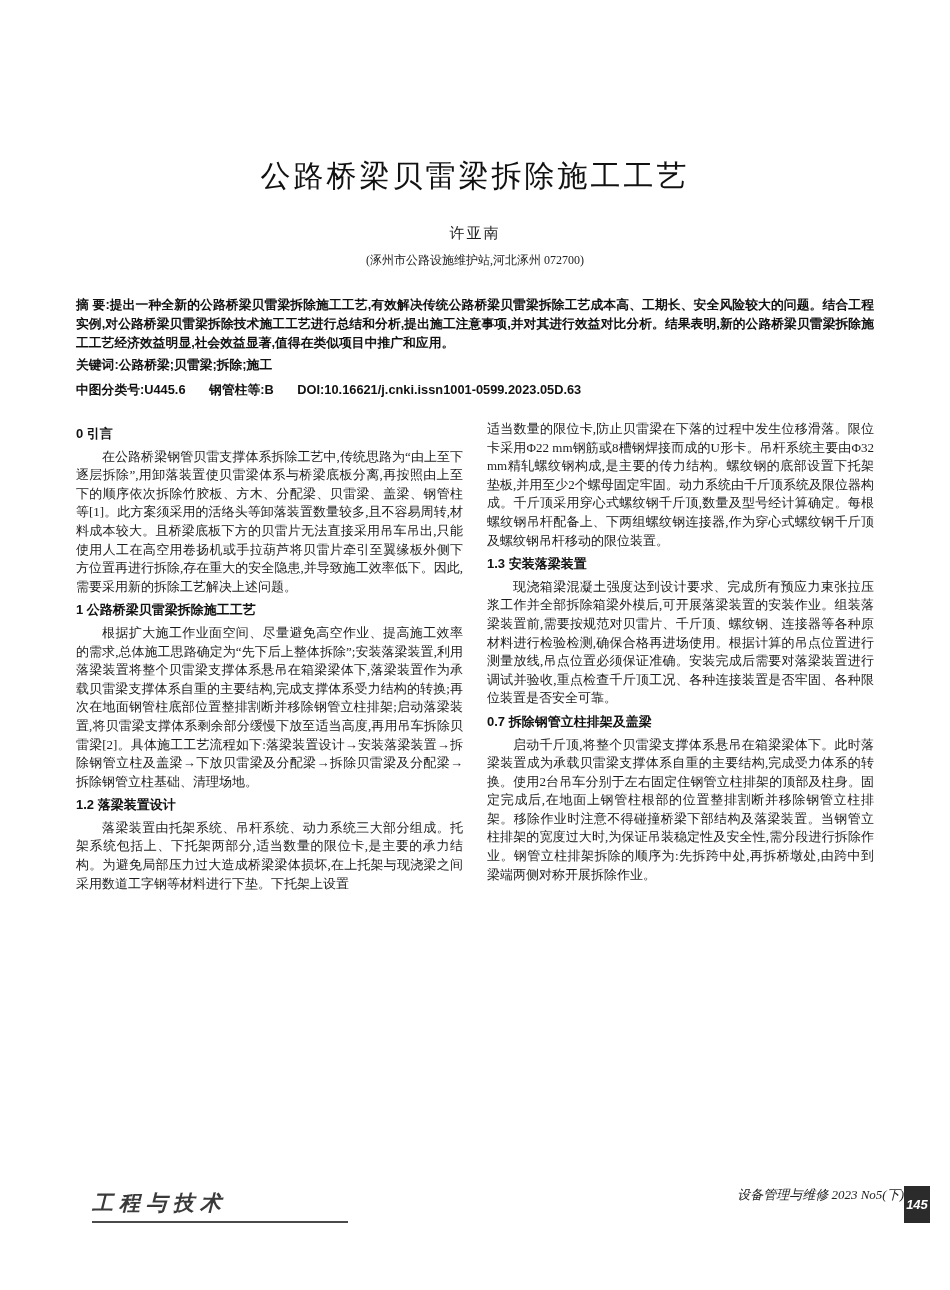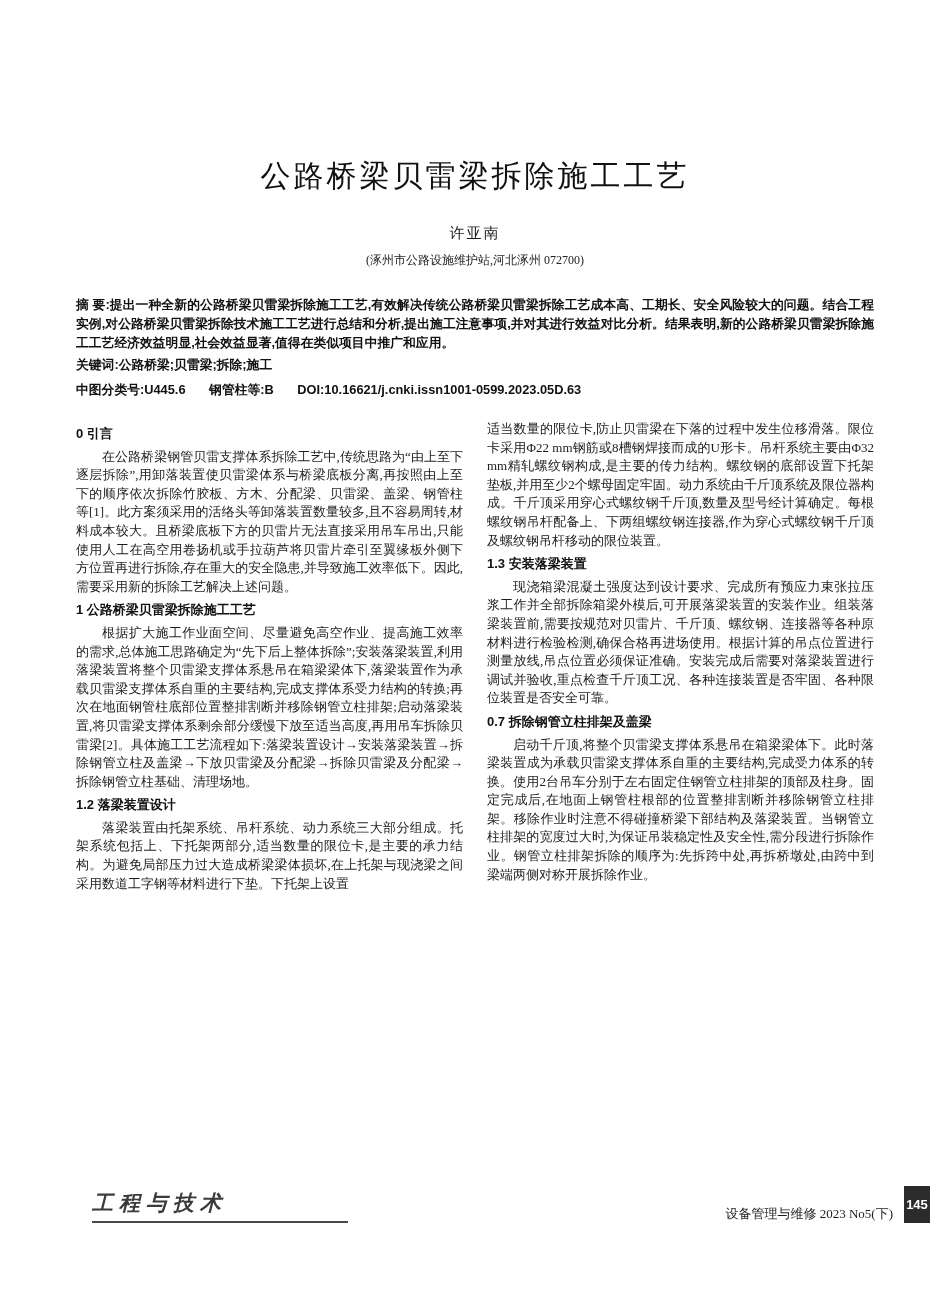--- a/index.html
+++ b/index.html
@@ -37,21 +37,21 @@
     position:absolute; left:76px; right:20px; top:1186px;
     display:flex; justify-content:space-between; align-items:flex-end;margin-left:16px;
   }
   .brand-block {
     width:256px; border-bottom:2px solid #4a4a4a; padding-bottom:4px;
   }
   .brand {
     font-style:italic; font-weight:bold; font-size:21px; letter-spacing:6px;
     color:#3a3a3a; font-family:"Liberation Serif", serif;
   }
-  .journal-block { display:flex; align-items:flex-end; gap:11px; }
+  .journal-block { display:flex; align-items:flex-start; gap:0;font-style:italic; }
   .journal-text { font-size:13px; color:#1c1c1c; }
   .pagenum-box {
     background:#2b2b2b; color:#ffffff; width:26px; height:37px;
     display:flex; align-items:center; justify-content:center;
     font-size:13px; font-family:"Liberation Sans", sans-serif; font-weight:bold;
   }
 </style>
 </head>
 <body>
 

